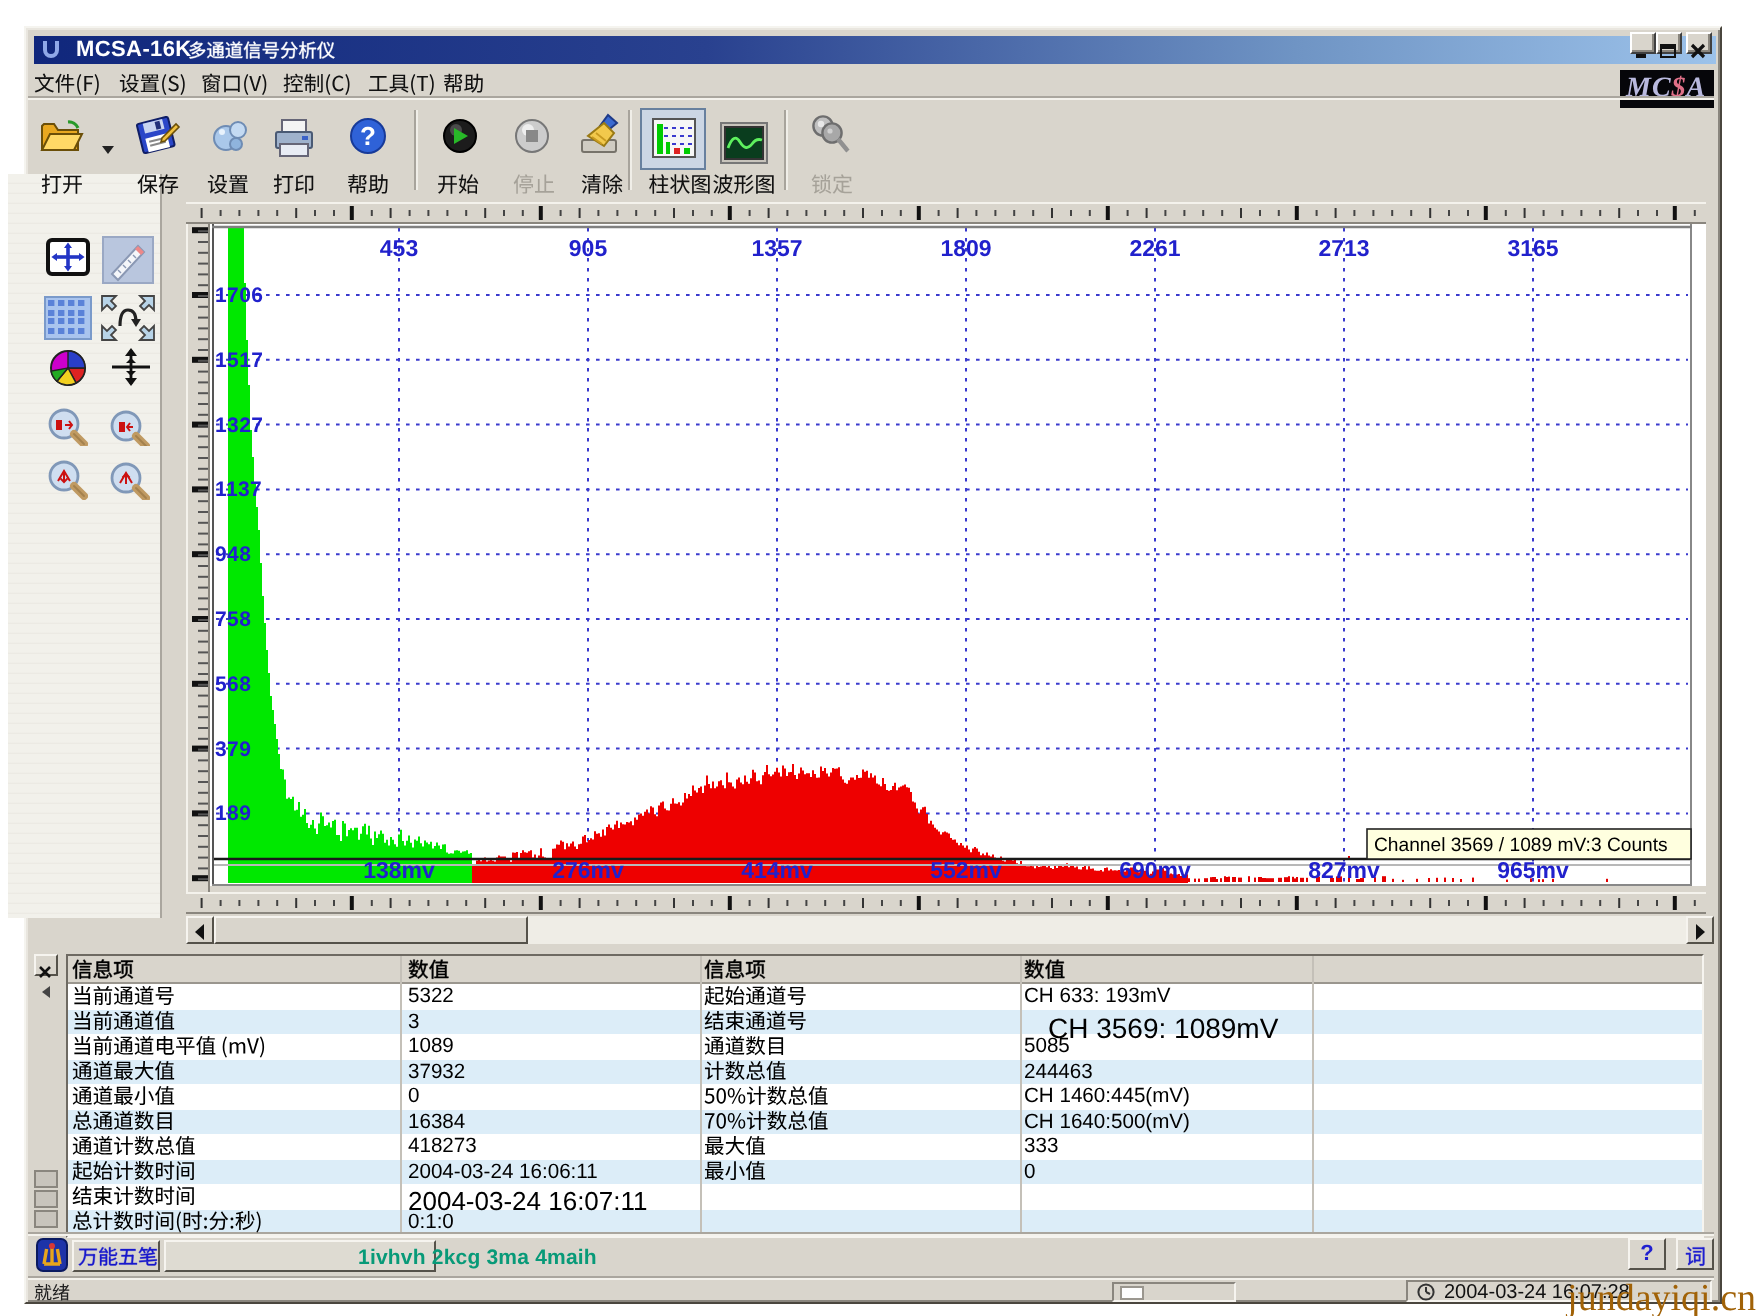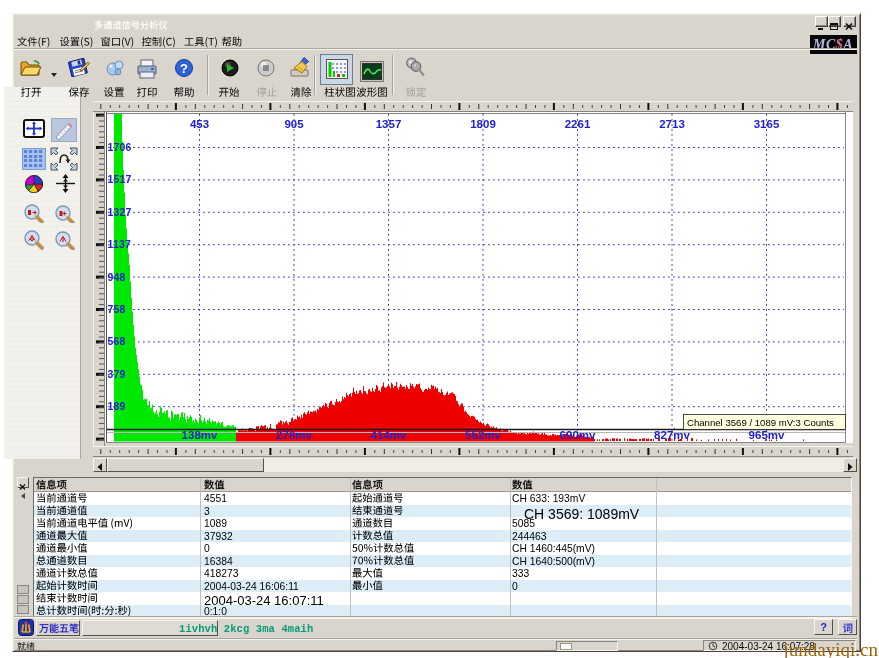--- a/index.html
+++ b/index.html
@@ -11,24 +11,30 @@
 .wbtn{position:absolute;top:2px;width:13px;height:11px;background:#d9d5cc;border-top:1px solid #fff;border-left:1px solid #fff;border-right:1px solid #404040;border-bottom:1px solid #404040;box-shadow:inset -1px -1px 0 #8a867e}
 .tseg{position:absolute;font-size:11px;font-weight:bold;color:#fff;top:1px;letter-spacing:0.2px}
 .sep{position:absolute;width:2px;background:#a8a49c;border-right:1px solid #f0eee8}
 #selbox{position:absolute;border:1px solid #68809e;background:#ccd6e4}
 .btn3d{position:absolute;background:#d9d5cc;border-top:1px solid #f6f4ef;border-left:1px solid #f6f4ef;border-right:1px solid #55524a;border-bottom:1px solid #55524a}
 .sunk{position:absolute;border-top:1px solid #8a867e;border-left:1px solid #8a867e;border-right:1px solid #f6f4ef;border-bottom:1px solid #f6f4ef}
 #lpanel{position:absolute;left:4px;top:87px;width:77px;height:372px;background:repeating-linear-gradient(180deg,#f2f1eb 0px,#f2f1eb 4px,#eae8e1 5px);border-right:1px solid #aaa69e}
 #tbl{position:absolute;left:33px;top:477px;width:819px;height:142px;background:#fff;border-top:1.5px solid #6e6a62;border-left:1.5px solid #6e6a62;border-right:1px solid #f6f4ef;border-bottom:1px solid #f6f4ef}
 .hrow{position:absolute;left:0;top:0;width:100%;height:14px;background:#d9d5cc;border-bottom:1px solid #9a968e}
 .trow{position:absolute;left:0;width:100%;height:12.5px}
-.teal{position:absolute;font-family:Liberation Mono, monospace;font-weight:bold;color:#089a78;font-size:10.5px;letter-spacing:0.1px}
+.teal{position:absolute;font-family:Liberation Sans, sans-serif;font-weight:bold;color:#089a78;font-size:10.5px;letter-spacing:0.1px}
 </style></head><body>
 <div id="page">
     <div id="win">
+      <div id="title">
+        <svg width="11" height="11" style="position:absolute;left:3px;top:1px">
+          <path d="M2.5 1.5 v4.5 a3 3 0 0 0 6 0 v-4.5" fill="none" stroke="#8fa8e8" stroke-width="2"></path>
+        </svg>
+        <div class="tseg" style="left:21px">MCSA-16K</div>
+      </div>
       <div class="wbtn" style="left:802px"><svg width="11" height="9">
           <rect x="2" y="6" width="5" height="2" fill="#111"></rect>
         </svg></div>
       <div class="wbtn" style="left:815px"><svg width="11" height="9">
           <rect x="1.5" y="1.5" width="7" height="6" fill="none" stroke="#111" stroke-width="1"></rect>
           <rect x="1.5" y="1.5" width="7" height="2" fill="#111"></rect>
         </svg></div>
       <div class="wbtn" style="left:830px"><svg width="11" height="9">
           <path d="M2 1.5 L8 7.5 M8 1.5 L2 7.5" stroke="#111" stroke-width="1.6"></path>
         </svg></div>
@@ -602,21 +608,21 @@
       <div class="trow" style="top:76.5px;background:#dcedf8"></div>
       <div class="trow" style="top:89.0px;background:#ffffff"></div>
       <div class="trow" style="top:101.5px;background:#dcedf8"></div>
       <div class="trow" style="top:114.0px;background:#ffffff"></div>
       <div class="trow" style="top:126.5px;background:#dcedf8"></div>
       <div class="abs" style="left:166px;top:0;width:1px;height:140px;background:#c4c0b8"></div>
       <div class="abs" style="left:316px;top:0;width:1px;height:140px;background:#c4c0b8"></div>
       <div class="abs" style="left:476px;top:0;width:1px;height:140px;background:#c4c0b8"></div>
       <div class="abs" style="left:622px;top:0;width:1px;height:140px;background:#c4c0b8"></div>
     </div>
-    <div class="abs" style="left:204px;top:493.0px;font-size:10.3px;color:#000">4551</div>
+    <div class="abs" style="left:204px;top:493.0px;font-size:10.3px;color:#000">5322</div>
     <div class="abs" style="left:512px;top:493.0px;font-size:10.3px;color:#000">CH 633: 193mV</div>
     <div class="abs" style="left:204px;top:505.5px;font-size:10.3px;color:#000">3</div>
     <div class="abs" style="left:524px;top:505.5px;font-size:14px;color:#000">CH 3569: 1089mV</div>
     <div class="abs" style="left:204px;top:518.0px;font-size:10.3px;color:#000">1089</div>
     <div class="abs" style="left:512px;top:518.0px;font-size:10.3px;color:#000">5085</div>
     <div class="abs" style="left:204px;top:530.5px;font-size:10.3px;color:#000">37932</div>
     <div class="abs" style="left:512px;top:530.5px;font-size:10.3px;color:#000">244463</div>
     <div class="abs" style="left:204px;top:543.0px;font-size:10.3px;color:#000">0</div>
     <div class="abs" style="left:512px;top:543.0px;font-size:10.3px;color:#000">CH 1460:445(mV)</div>
     <div class="abs" style="left:204px;top:555.5px;font-size:10.3px;color:#000">16384</div>

